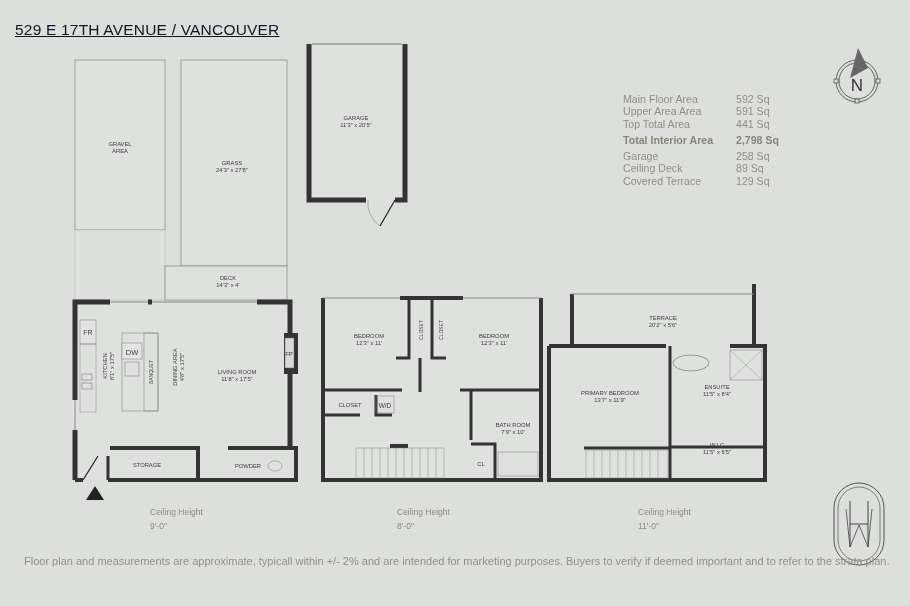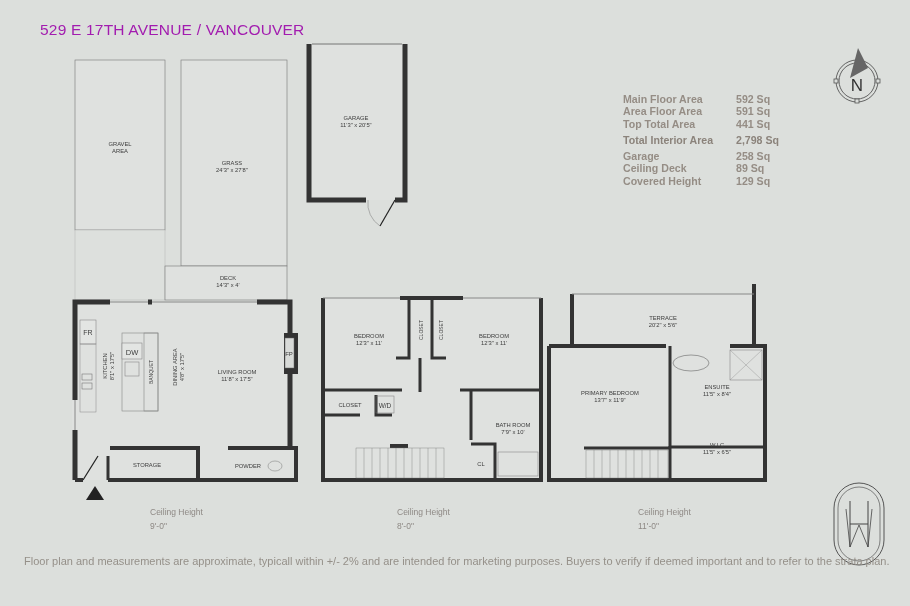--- a/index.html
+++ b/index.html
@@ -1,20 +1,20 @@
 <!DOCTYPE html>
 <html><head>
 <meta charset="utf-8">
 <style>
   html,body{margin:0;padding:0;}
   body{width:910px;height:606px;background:#dcdfdc;position:relative;overflow:hidden;font-family:"Liberation Sans",sans-serif;color:#8a8580;}
   .abs{position:absolute;}
-  .title{left:40px;top:21px;font-size:15.5px;letter-spacing:0.2px;color:#a21caf;font-weight:300;}
+  .title{left:15px;top:21px;font-size:15.5px;letter-spacing:0.2px;color:#0f172a;font-weight:300;text-decoration:underline;}
   .stats{left:623px;top:93px;font-size:10.6px;line-height:12.3px;color:#958d85;}
-  .stats .row{display:flex;font-weight:bold;}
+  .stats .row{display:flex;}
   .stats .lab{width:113px;}
   .stats .gap{height:4px;}
   .stats .bold{font-weight:bold;color:#8b837b;justify-content:center;}
   .ceil{font-size:8.5px;color:#8e8985;width:110px;line-height:14px;}
   .disclaimer{left:24px;top:555px;font-size:11px;color:#959089;white-space:nowrap;}
   svg text{font-family:"Liberation Sans",sans-serif;fill:#3d3d3d;}
   .lbl{font-size:5.8px;text-anchor:middle;}
 </style>
 </head>
 <body>
@@ -30,21 +30,21 @@
   <polygon points="22,32 30,2 40,22" fill="#666"></polygon>
   <text x="29" y="45" style="font-size:17px;text-anchor:middle;fill:#333;">N</text>
 </svg>
 
 <div class="abs stats">
   <div class="row">
       <span class="lab">Main Floor  Area</span>
       <span>592 Sq</span>
     </div>
   <div class="row">
-      <span class="lab">Area Floor Area</span>
+      <span class="lab">Upper Area Area</span>
       <span>591 Sq</span>
     </div>
   <div class="row">
       <span class="lab">Top Total Area</span>
       <span>441 Sq</span>
     </div>
   <div class="gap"></div>
   <div class="row bold">
       <span class="lab">Total Interior Area</span>
       <span>2,798 Sq</span>
@@ -52,21 +52,21 @@
   <div class="gap"></div>
   <div class="row">
       <span class="lab">Garage</span>
       <span>258 Sq</span>
     </div>
   <div class="row">
       <span class="lab">Ceiling Deck</span>
       <span>89 Sq</span>
     </div>
   <div class="row">
-      <span class="lab">Covered Height</span>
+      <span class="lab">Covered Terrace</span>
       <span>129 Sq</span>
     </div>
 </div>
 
 <svg class="abs" style="left:0;top:0;" width="910" height="606" viewBox="0 0 910 606">
 
   <g>
     <rect x="75" y="60" width="90" height="170" fill="#dfe1df" stroke="#777" stroke-width="0.6"></rect>
     <text class="lbl" x="120" y="146">GRAVEL</text>
     <text class="lbl" x="120" y="153">AREA</text>

